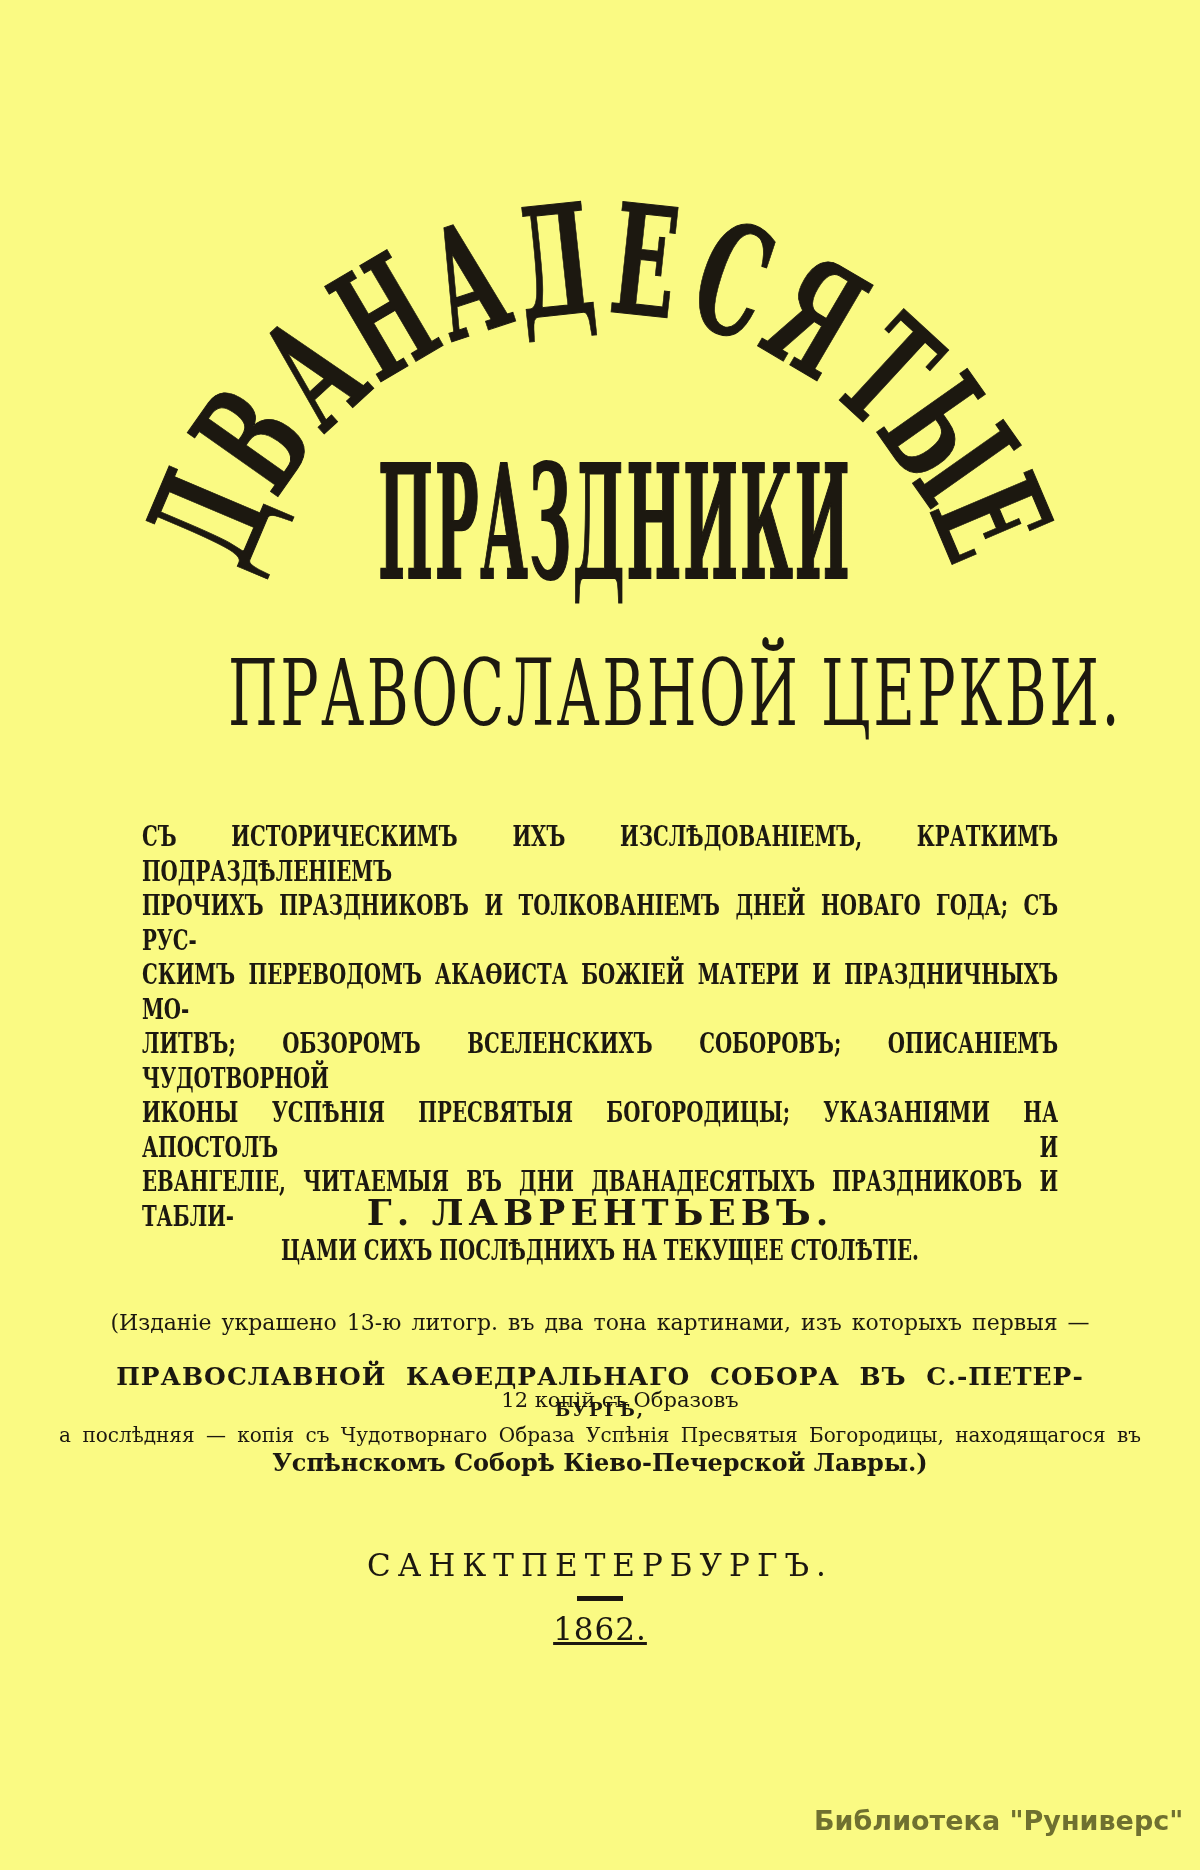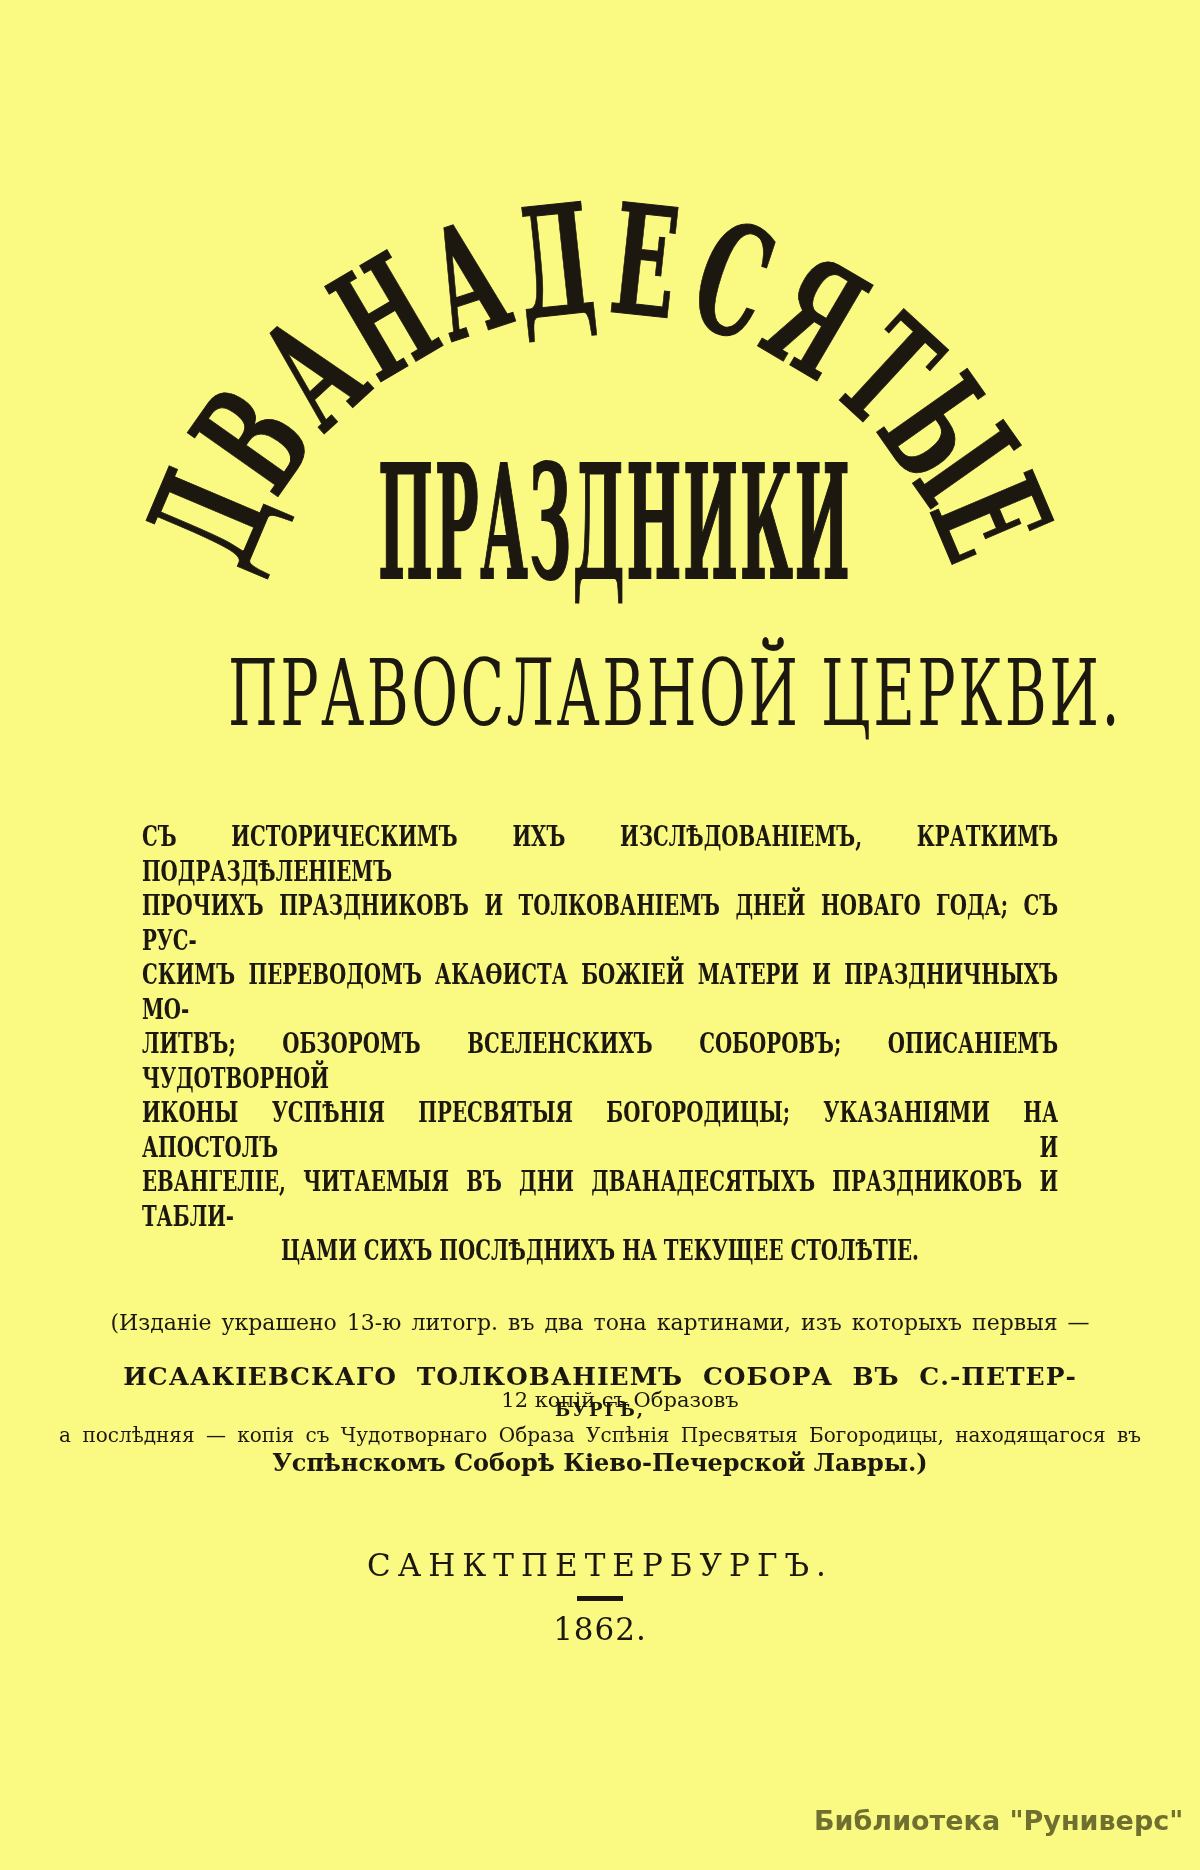--- a/index.html
+++ b/index.html
@@ -90,20 +90,21 @@
   .imprint-divider{
     top:1596px;left:577px;
     width:46px;height:5px;
     background:var(--ink);
   }
   .year{
     top:1612px;left:0;width:100%;
     text-align:center;
     font-size:31px;line-height:34px;
     letter-spacing:1px;
+    text-decoration:underline;
   }
 
   .watermark{
     top:1806px;left:814px;
     font-family:"DejaVu Sans", sans-serif;
     font-weight:bold;
     font-size:27px;line-height:30px;
     color:var(--wm);
     white-space:nowrap;
   }
@@ -135,24 +136,25 @@
   <div class="abs desc">
     <div class="line">СЪ ИСТОРИЧЕСКИМЪ ИХЪ ИЗСЛѢДОВАНІЕМЪ, КРАТКИМЪ ПОДРАЗДѢЛЕНІЕМЪ</div>
     <div class="line">ПРОЧИХЪ ПРАЗДНИКОВЪ И ТОЛКОВАНІЕМЪ ДНЕЙ НОВАГО ГОДА; СЪ РУС-</div>
     <div class="line">СКИМЪ ПЕРЕВОДОМЪ АКАѲИСТА БОЖІЕЙ МАТЕРИ И ПРАЗДНИЧНЫХЪ МО-</div>
     <div class="line">ЛИТВЪ; ОБЗОРОМЪ ВСЕЛЕНСКИХЪ СОБОРОВЪ; ОПИСАНІЕМЪ ЧУДОТВОРНОЙ</div>
     <div class="line">ИКОНЫ УСПѢНІЯ ПРЕСВЯТЫЯ БОГОРОДИЦЫ; УКАЗАНІЯМИ НА АПОСТОЛЪ И</div>
     <div class="line">ЕВАНГЕЛІЕ, ЧИТАЕМЫЯ ВЪ ДНИ ДВАНАДЕСЯТЫХЪ ПРАЗДНИКОВЪ И ТАБЛИ-</div>
     <div class="line last">ЦАМИ СИХЪ ПОСЛѢДНИХЪ НА ТЕКУЩЕЕ СТОЛѢТІЕ.</div>
   </div>
 
+  <div class="abs author">Г. ЛАВРЕНТЬЕВЪ.</div>
 
   <div class="abs note-line note1">(Изданіе украшено 13-ю литогр. въ два тона картинами, изъ которыхъ первыя —</div>
   <div class="abs note-line note2">12 копій съ Образовъ</div>
-  <div class="abs note-line note3">ИСААКІЕВСКАГО ТОЛКОВАНІЕМЪ СОБОРА ВЪ С.-ПЕТЕР-</div>
+  <div class="abs note-line note3">ПРАВОСЛАВНОЙ КАѲЕДРАЛЬНАГО СОБОРА ВЪ С.-ПЕТЕР-</div>
   <div class="abs note-line note4">БУРГѢ,</div>
   <div class="abs note-line note6">Успѣнскомъ Соборѣ Кіево-Печерской Лавры.)</div>
   <div class="abs note-line note5">а послѣдняя — копія съ Чудотворнаго Образа Успѣнія Пресвятыя Богородицы, находящагося въ</div>
 
   <div class="abs city">САНКТПЕТЕРБУРГЪ.</div>
   <div class="abs imprint-divider"></div>
   <div class="abs year">1862.</div>
 
   <div class="abs watermark">Библиотека "Руниверс"</div>
 

